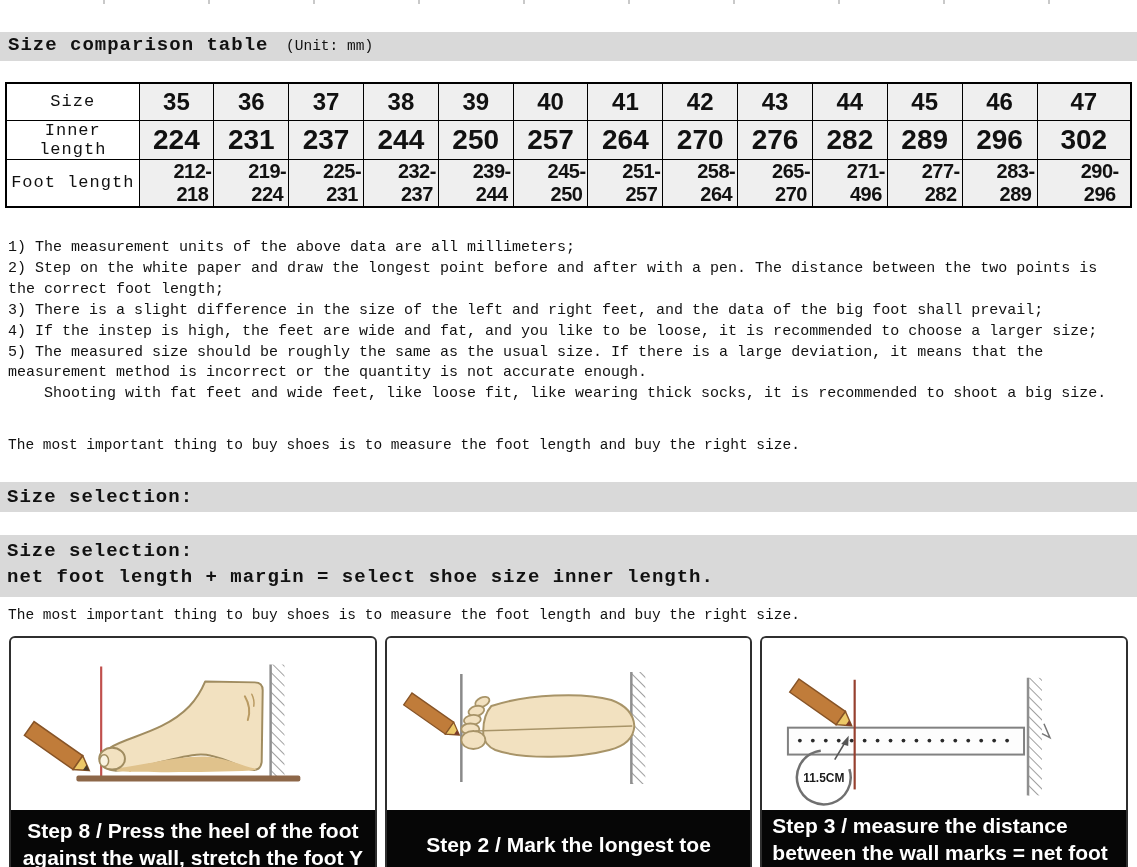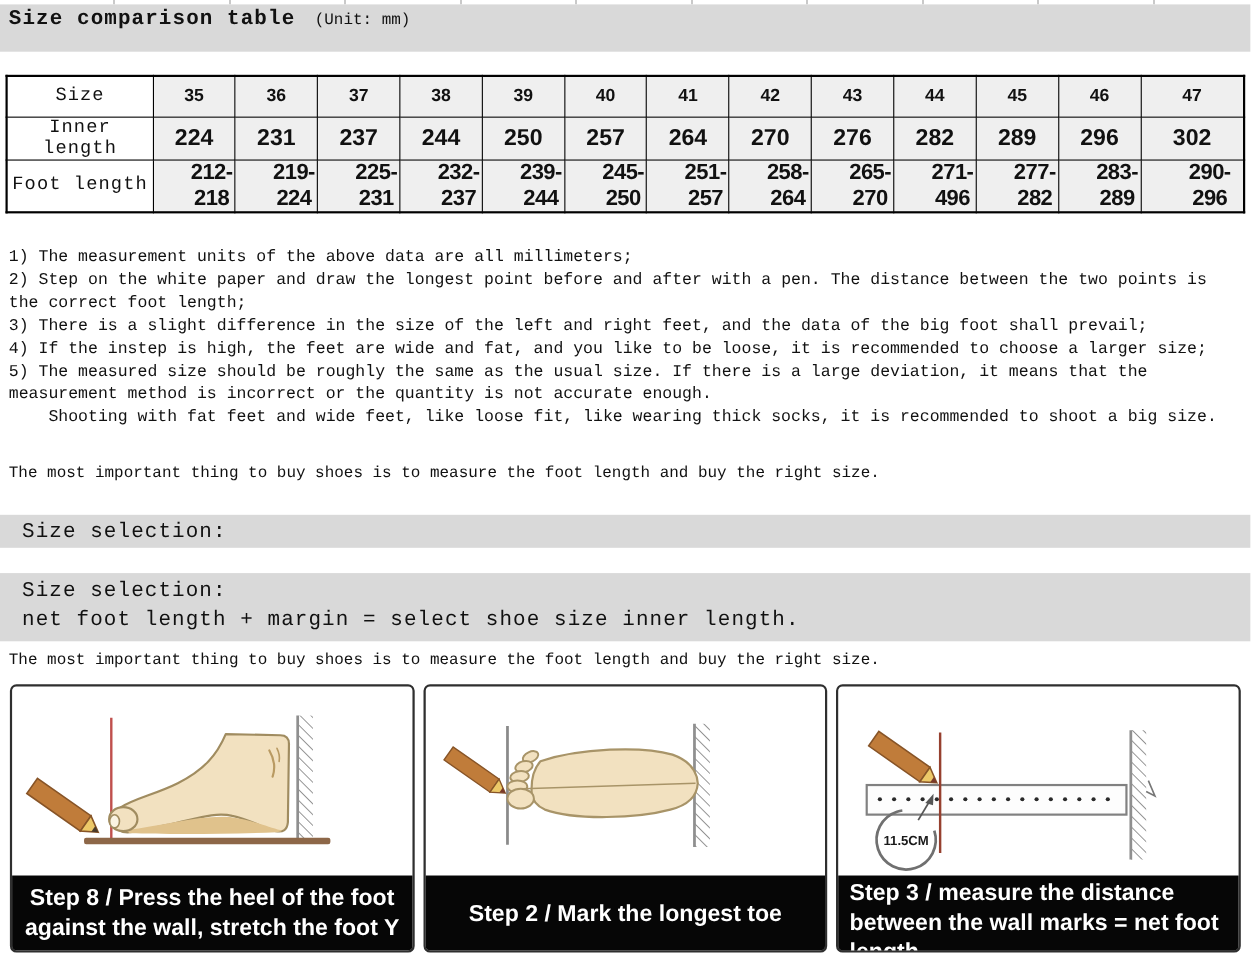--- a/index.html
+++ b/index.html
@@ -13,24 +13,25 @@
   }
   
   .tick-strip{
     background:repeating-linear-gradient(90deg,transparent 0 103px,#c9c9c9 103px 105px);
   }
   .tick-strip.top{height:4px;}
   .tick-strip.bottom{height:10px;border-bottom:1px solid #e3e3e3;}
 
   
   .title-bar{
-    height:43px;line-height:27px;
+    height:29px;line-height:27px;
     background:#d9d9d9;
     padding-left:8px;
     white-space:nowrap;
+    margin-top:28px;
   }
   .title-bar .title{font-size:19px;font-weight:bold;letter-spacing:1px;}
   .title-bar .unit{font-size:14.5px;margin-left:8px;}
 
   
   table.size-table{
     border-collapse:collapse;
     table-layout:fixed;
     width:1127px;
     margin:21px 0 0 5px;
@@ -52,33 +53,33 @@
     margin-left:32px;
   }
   table.size-table td{
     background:#efefef;
     font-family:"Liberation Sans","DejaVu Sans",sans-serif;
     font-weight:bold;
   }
   tr.row-size{height:37px;}
   tr.row-inner{height:34px;}
   tr.row-foot{height:48px;}
-  tr.row-size td{font-size:16px;margin-left:10px;}
-  tr.row-inner td{font-size:21px;}
+  tr.row-size td{font-size:24px;margin-left:10px;}
+  tr.row-inner td{font-size:28px;}
   tr.row-foot td{font-size:20px;letter-spacing:-0.5px;padding-left:32px;}
 
   
   .notes{margin:30px 8px 0;font-size:15px;line-height:20.9px;}
   .notes p{margin:0;}
   .notes p.indent{padding-left:36px;}
   .small-note{margin:31px 8px 0;font-size:14.5px;line-height:19px;}
   .small-note.second{margin-top:9px;}
 
   
-  .gray-bar{background:#d9d9d9;padding-left:20px;font-weight:normal;}
+  .gray-bar{background:#d9d9d9;padding-left:7px;font-weight:bold;}
   .gray-bar.heading{margin-top:27px;height:30px;line-height:30px;font-size:19px;letter-spacing:1px;}
   .gray-bar.block{margin-top:23px;padding-top:3px;padding-bottom:7px;font-size:19px;line-height:26px;letter-spacing:1px;}
 
   
   .steps{
     display:flex;
     gap:6px;
     margin:10px 8px 0;
     height:246px;
   }

